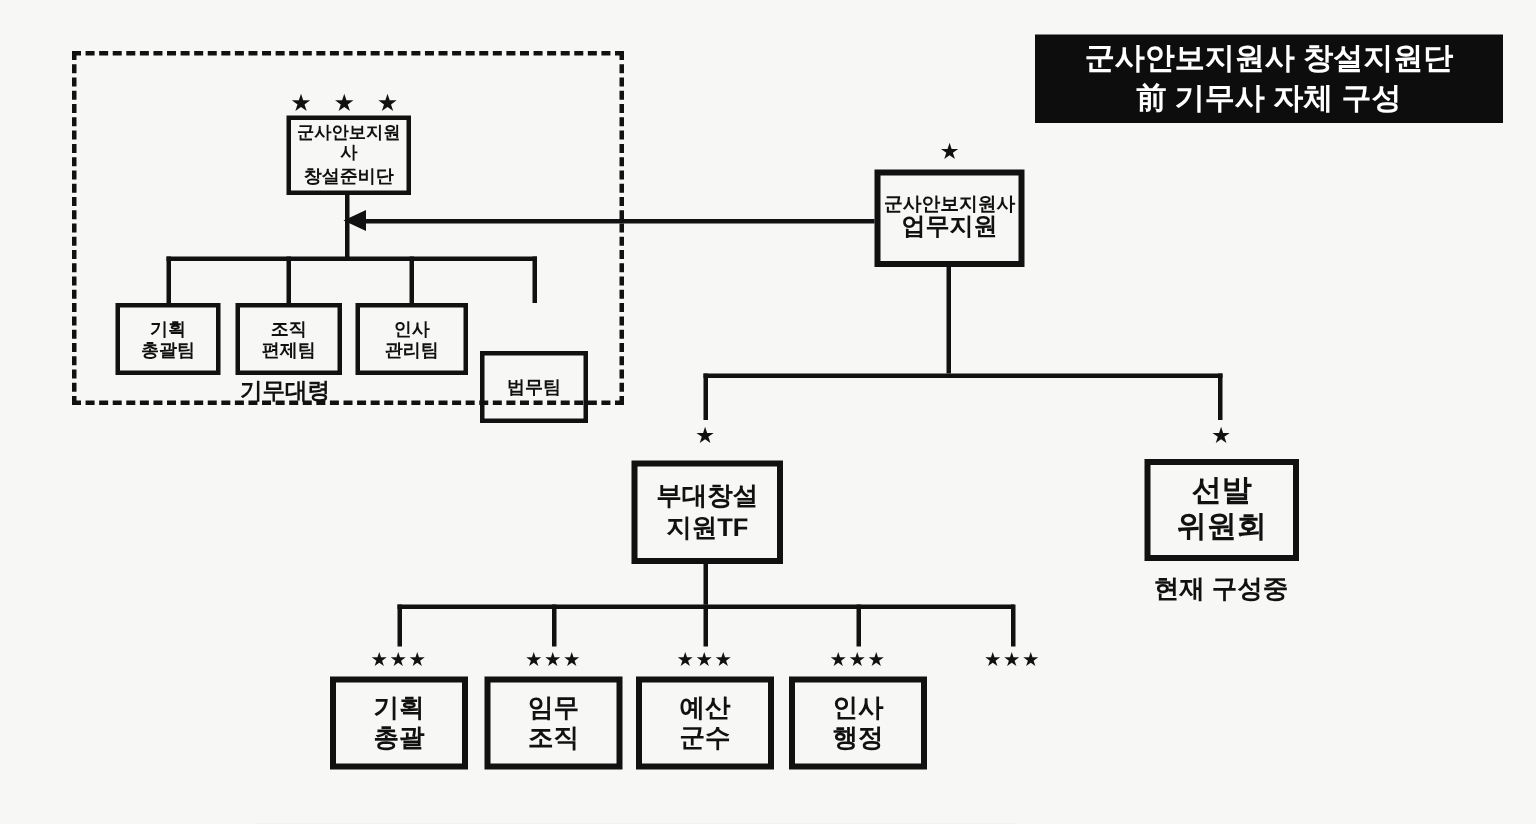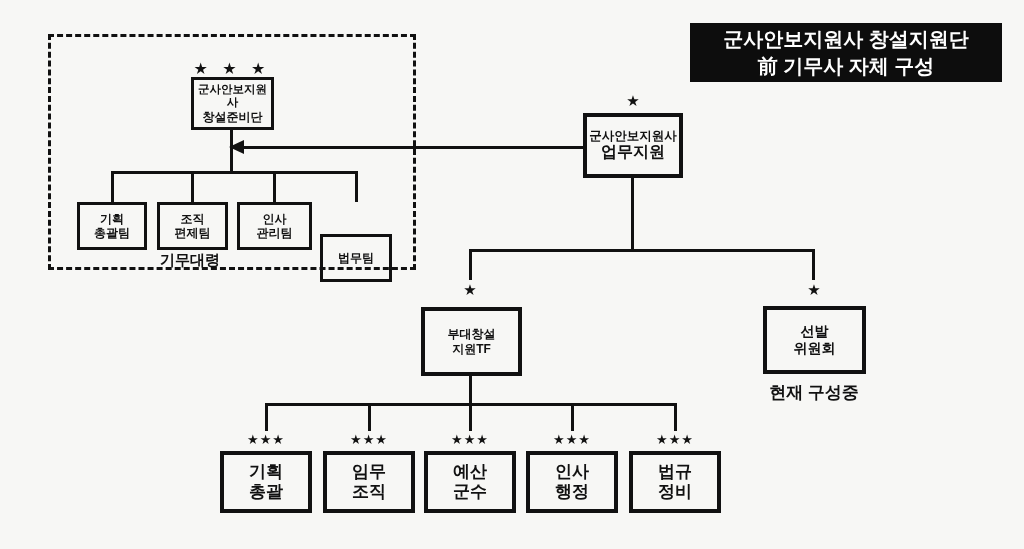--- a/index.html
+++ b/index.html
@@ -118,27 +118,27 @@
     <span style="font-size:12.5px;">군사안보지원사</span>
     <span class="t-lg">업무지원</span>
   </div>
 
   <div class="vline" style="left:631px; top:178px; width:3px; height:71px;"></div>
   <div class="hline" style="left:469px; top:249px; width:346px; height:3px;"></div>
   <div class="vline" style="left:469px; top:249px; width:3px; height:31px;"></div>
   <div class="vline" style="left:812px; top:249px; width:3px; height:31px;"></div>
 
   <div class="stars stars-one" style="left:445px; top:281px; width:50px;">★</div>
-  <div class="box thick" style="left:421px; top:307px; width:101px; height:69px; font-size:12px;">
+  <div class="box thick" style="left:421px; top:307px; width:101px; height:69px; font-size:17px;">
     <span>부대창설</span>
     <span>지원TF</span>
   </div>
 
   <div class="stars stars-one" style="left:789px; top:281px; width:50px;">★</div>
-  <div class="box thick" style="left:763px; top:306px; width:103px; height:68px; font-size:14px;">
+  <div class="box thick" style="left:763px; top:306px; width:103px; height:68px; font-size:20px;">
     <span>선발</span>
     <span>위원회</span>
   </div>
   <div class="note" style="left:764px; top:381px; width:100px; font-size:17px;">현재 구성중</div>
 
   <div class="vline" style="left:469px; top:376px; width:3px; height:27px;"></div>
   <div class="hline" style="left:265px; top:403px; width:411px; height:3px;"></div>
   <div class="vline" style="left:265px; top:403px; width:3px; height:28px;"></div>
   <div class="vline" style="left:368px; top:403px; width:3px; height:28px;"></div>
   <div class="vline" style="left:469px; top:403px; width:3px; height:28px;"></div>
@@ -160,18 +160,14 @@
     <span>조직</span>
   </div>
   <div class="box thick" style="left:424px; top:451px; width:92px; height:62px; font-size:17px;text-align:right;">
     <span>예산</span>
     <span>군수</span>
   </div>
   <div class="box thick" style="left:526px; top:451px; width:92px; height:62px; font-size:17px;">
     <span>인사</span>
     <span>행정</span>
   </div>
-  <div class="box thick" style="left:629px; top:451px; width:92px; height:62px; font-size:17px;">
-    <span>법규</span>
-    <span>정비</span>
-  </div>
 
 </div>
 
 </body></html>

